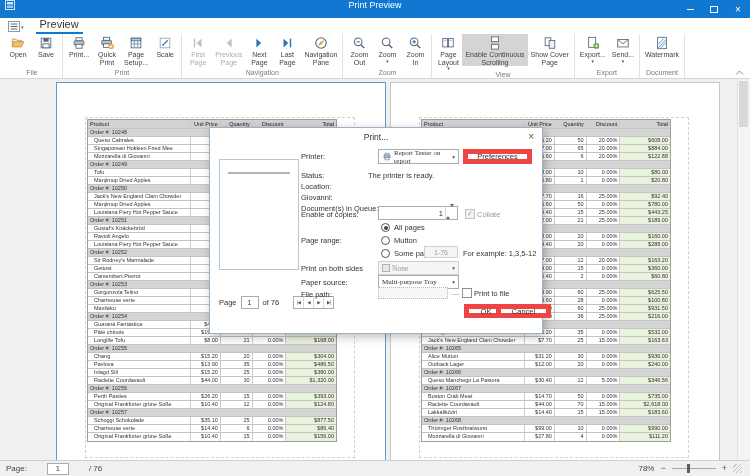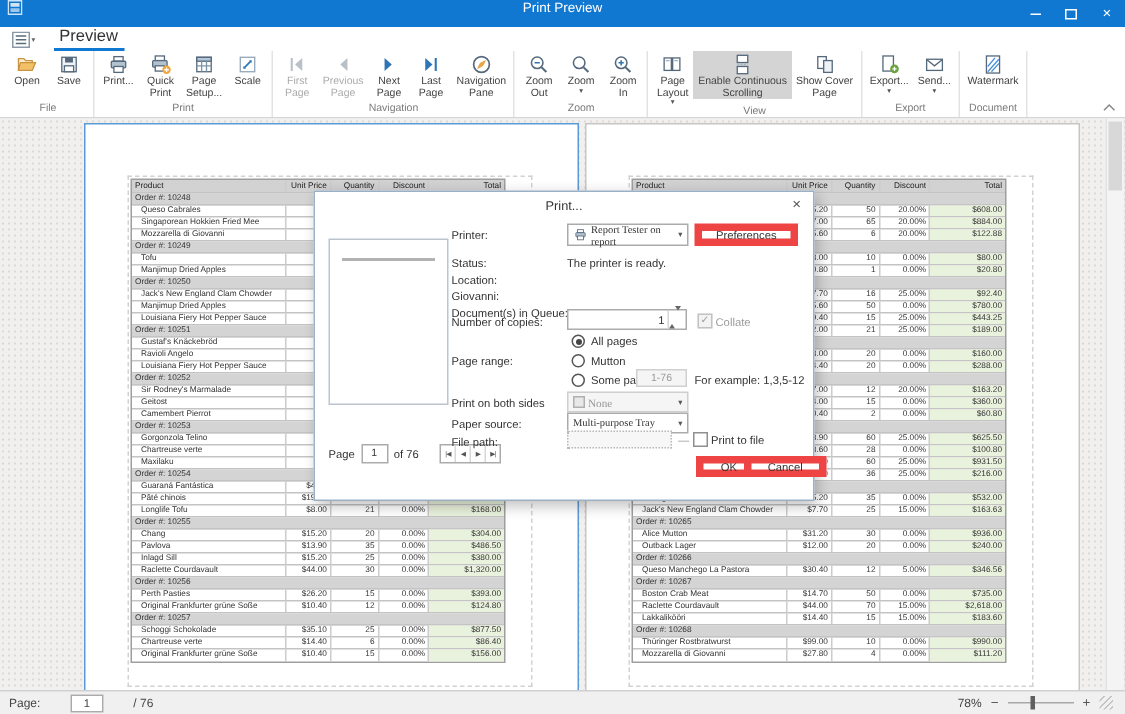--- a/index.html
+++ b/index.html
@@ -905,29 +905,29 @@
           <rect x="2.5" y="5.5" width="11" height="5" rx="0.8" fill="#b3c2cf" stroke="#56697c"></rect>
           <rect x="4.5" y="9.5" width="7" height="4.5" fill="#fff" stroke="#56697c"></rect>
         </svg>
       </span>
     <span style="font-size:7px">Report Tester on report</span>
     <span class="car">▾</span>
   </div>
   <div class="btn" style="left:253px;top:21px;width:69px;height:15px">Preferences</div>
 
   <div class="dl" style="left:91px;top:43px">Status:</div>
-  <div class="dl" style="left:168px;top:43px">The printer is ready.</div>
+  <div class="dl" style="left:158px;top:43px">The printer is ready.</div>
   <div class="dl" style="left:91px;top:54px">Location:</div>
   <div class="dl" style="left:91px;top:65px">Giovanni:</div>
   <div class="dl" style="left:91px;top:76px">
     <span>Document(s) in Queue:</span>
     <span style="margin-left:7px">0</span>
   </div>
 
-  <div class="dl" style="left:91px;top:82px">Number of copies:</div>
+  <div class="dl" style="left:91px;top:82px">Enable of copies:</div>
   <div class="spin">
     <span class="val">1</span>
     <span class="arrows"><i class="tri-up"></i><i class="tri-dn"></i></span>
   </div>
   <span class="chk dis" style="left:255px;top:81px">✓</span>
   <div class="dl dim" style="left:267px;top:82px">Collate</div>
 
   <span class="radio sel" style="left:171px;top:95px"></span>
   <div class="dl" style="left:184px;top:95px">All pages</div>
   <div class="dl" style="left:91px;top:108px">Page range:</div>

